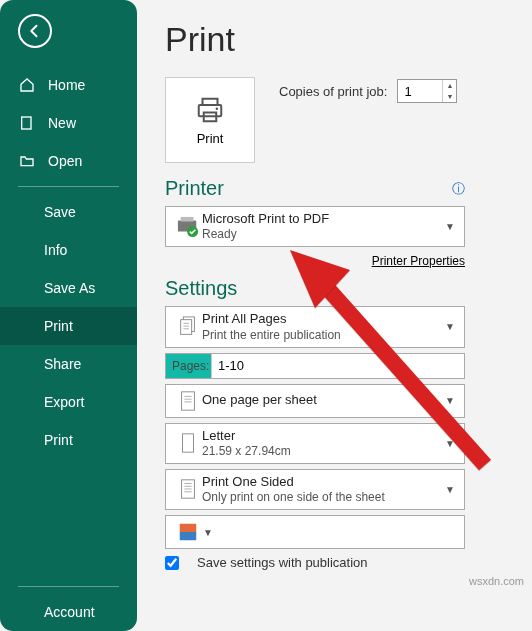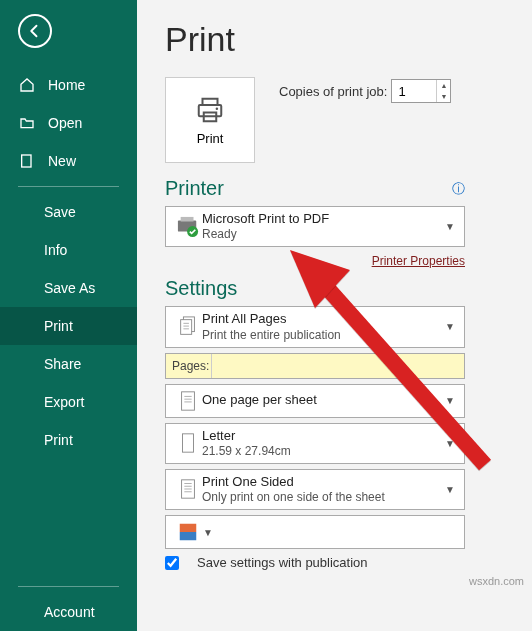--- a/index.html
+++ b/index.html
@@ -1,48 +1,48 @@
 <!DOCTYPE html>
 <html><head>
 <meta charset="utf-8">
 <style>
   * { box-sizing: border-box; margin: 0; padding: 0; font-family: "Segoe UI", Arial, sans-serif; }
   body { width: 532px; height: 631px; display: flex; background: #f3f3f3; overflow: hidden; position: relative; }
-  .sidebar { width: 137px; background: #0a6a58; color: #fff; display: flex; flex-direction: column; padding-top: 14px; }
+  .sidebar { width: 137px; background: #0a6a58; color: #fff; display: flex; flex-direction: column; padding-top: 14px; border-radius: 13px; }
   .back-btn { width: 34px; height: 34px; border: 2px solid #fff; border-radius: 50%; margin-left: 18px; margin-bottom: 18px; display: flex; align-items: center; justify-content: center; cursor: pointer; }
   .back-btn svg { width: 18px; height: 18px; }
   .nav-item { display: flex; align-items: center; height: 38px; padding-left: 18px; font-size: 14px; cursor: pointer; gap: 12px; }
   .nav-item .ico { width: 18px; display: flex; align-items: center; justify-content: center; }
   .nav-divider { height: 1px; background: rgba(255,255,255,0.35); margin: 6px 18px; }
   .nav-sub { display: flex; align-items: center; height: 38px; padding-left: 44px; font-size: 14px; cursor: pointer; }
   .nav-sub.active { background: #075547; }
   .sidebar-spacer { flex: 1; }
   .main { flex: 1; padding: 20px 28px 10px 28px; overflow: auto; }
   .page-title { font-size: 34px; font-weight: 300; color: #2b2b2b; margin-bottom: 18px; }
   .top-row { display: flex; align-items: flex-start; gap: 24px; margin-bottom: 14px; }
   .print-btn { width: 90px; height: 86px; background: #fff; border: 1px solid #ccc; display: flex; flex-direction: column; align-items: center; justify-content: center; gap: 6px; cursor: pointer; }
   .print-btn .plabel { font-size: 13px; }
-  .copies-row { display: flex; align-items: center; gap: 4px; margin-top: 2px; }
+  .copies-row { display: flex; align-items: center; gap: 10px; margin-top: 2px; }
   .copies-label { font-size: 13px; color: #333; }
   .spinner { display: flex; align-items: center; border: 1px solid #999; background: #fff; height: 24px; }
   .spinner input { width: 44px; height: 22px; border: none; padding: 0 6px; font-size: 13px; outline: none; }
   .spinner .arrows { width: 14px; height: 22px; border-left: 1px solid #ccc; display: flex; flex-direction: column; }
   .spinner .arrows div { flex: 1; display: flex; align-items: center; justify-content: center; font-size: 7px; color: #555; cursor: pointer; }
   .sect-head { display: flex; align-items: center; justify-content: space-between; margin-top: 4px; margin-bottom: 6px; gap: 20px; }
   .sect-title { font-size: 20px; font-weight: 400; color: #0a6a58; }
   .info-ico { color: #1a6fc4; font-size: 13px; }
   .dropdown { display: flex; align-items: center; width: 300px; background: #fff; border: 1px solid #aaa; padding: 4px 8px; cursor: pointer; position: relative; min-height: 34px; }
   .dropdown .dd-ico { width: 28px; display: flex; align-items: center; justify-content: center; flex-shrink: 0; }
   .dropdown .dd-text { flex: 1; display: flex; flex-direction: column; line-height: 1.25; overflow: hidden; }
   .dd-line1 { font-size: 13px; color: #222; white-space: nowrap; overflow: hidden; text-overflow: ellipsis; }
   .dd-line2 { font-size: 12px; color: #555; white-space: nowrap; overflow: hidden; text-overflow: ellipsis; }
   .dd-caret { width: 12px; text-align: center; color: #555; font-size: 10px; }
   .link-row { text-align: right; width: 300px; margin-top: 4px; margin-bottom: 8px; }
-  .plink { color: #7f1d1d; font-size: 12px; text-decoration: underline; cursor: pointer; }
-  .pages-row { display: flex; width: 300px; border: 1px solid #aaa; background: #fef9c3; margin: 5px 0; height: 26px; align-items: stretch; }
+  .plink { color: #000000; font-size: 12px; text-decoration: underline; cursor: pointer; }
+  .pages-row { display: flex; width: 300px; border: 1px solid #aaa; background: #14b8a6; margin: 5px 0; height: 26px; align-items: stretch; }
   .pages-lbl { width: 46px; display: flex; align-items: center; justify-content: flex-start; padding-left: 6px; font-size: 12px; border-right: 1px solid #ccc; color: #444; }
   .pages-row input { flex: 1; border: none; padding: 0 6px; font-size: 13px; outline: none; }
   .cb-row { display: flex; align-items: center; gap: 18px; font-size: 13px; color: #333; margin-top: 6px; cursor: pointer; }
   .cb-row input { width: 14px; height: 14px; }
   .arrow-overlay { position: absolute; left: 260px; top: 220px; pointer-events: none; }
   .watermark { position: absolute; right: 8px; bottom: 44px; font-size: 11px; color: #999; }
   svg { display: block; }
 </style>
 </head>
 <body>
@@ -57,32 +57,32 @@
     <span class="ico">
         <svg width="16" height="16" viewBox="0 0 24 24">
           <path d="M3 11l9-8 9 8v10H3z" fill="none" stroke="#fff" stroke-width="2"></path>
         </svg>
       </span>
     <span>Home</span>
   </div>
   <div class="nav-item">
     <span class="ico">
         <svg width="16" height="16" viewBox="0 0 24 24">
-          <path d="M3 6h6l2 3h10v10H3z" fill="none" stroke="#fff" stroke-width="2"></path>
+          <rect x="4" y="3" width="14" height="18" fill="none" stroke="#fff" stroke-width="2"></rect>
         </svg>
       </span>
-    <span>Open</span>
+    <span>New</span>
   </div>
   <div class="nav-item">
     <span class="ico">
         <svg width="16" height="16" viewBox="0 0 24 24">
-          <rect x="4" y="3" width="14" height="18" fill="none" stroke="#fff" stroke-width="2"></rect>
+          <path d="M3 6h6l2 3h10v10H3z" fill="none" stroke="#fff" stroke-width="2"></path>
         </svg>
       </span>
-    <span>New</span>
+    <span>Open</span>
   </div>
   <div class="nav-divider"></div>
   <div class="nav-sub">
       <span>Save</span>
     </div>
   <div class="nav-sub">
       <span>Info</span>
     </div>
   <div class="nav-sub">
       <span>Save As</span>
@@ -170,20 +170,21 @@
     </span>
     <span class="dd-text">
       <span class="dd-line1">Print All Pages</span>
       <span class="dd-line2">Print the entire publication</span>
     </span>
     <span class="dd-caret">▼</span>
   </div>
 
   <div class="pages-row">
     <div class="pages-lbl">Pages:</div>
+    <input type="text" value="1-10" style="">
   </div>
 
   <div class="dropdown" style="margin-top:5px">
     <span class="dd-ico">
       <svg width="22" height="24" viewBox="0 0 24 26">
           <rect x="5" y="3" width="14" height="20" fill="#fff" stroke="#888"></rect>
           <line x1="8" y1="8" x2="16" y2="8" stroke="#aaa"></line>
           <line x1="8" y1="11" x2="16" y2="11" stroke="#aaa"></line>
           <line x1="8" y1="14" x2="16" y2="14" stroke="#aaa"></line>
         </svg>

